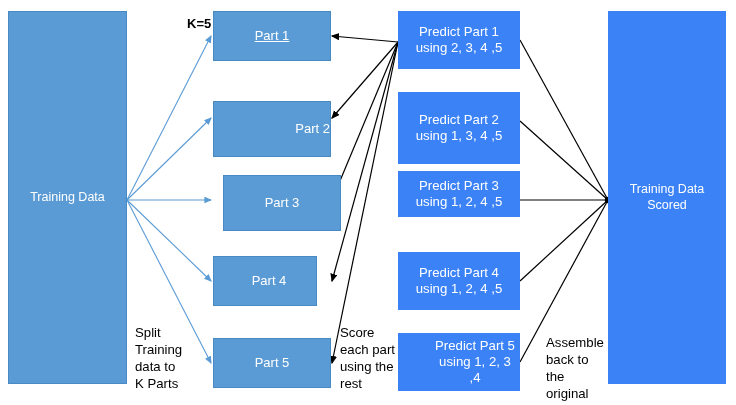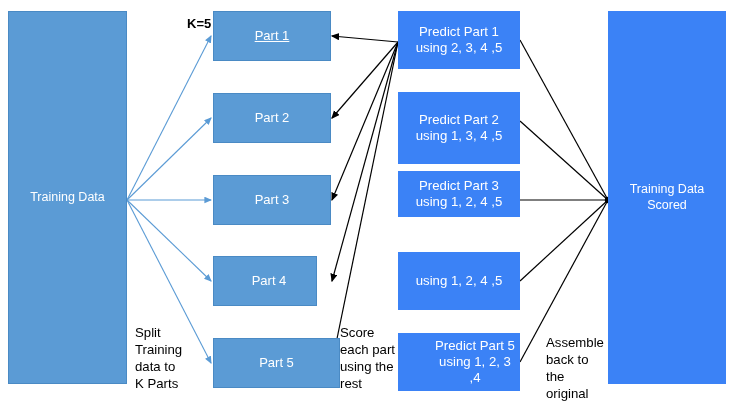--- a/index.html
+++ b/index.html
@@ -108,46 +108,47 @@
 
   <div class="node node-blue node-tall-label" style="left:8px; top:11px; width:119px; height:373px;">
     <span>Training Data</span>
   </div>
 
   <div class="tag" style="left:143px; top:16px;">K=5</div>
 
   <div class="node node-blue part-label" style="left:213px; top:11px; width:118px; height:50px;text-decoration:underline;">
     <span>Part 1</span>
   </div>
-  <div class="node node-blue part-label" style="left:213px; top:93px; width:118px; height:50px;">
+  <div class="node node-blue part-label" style="left:213px; top:101px; width:118px; height:56px;justify-content:flex-end;">
     <span>Part 2</span>
   </div>
-  <div class="node node-blue part-label" style="left:213px; top:175px; width:118px; height:50px;">
+  <div class="node node-blue part-label" style="left:223px; top:175px; width:118px; height:56px;">
     <span>Part 3</span>
   </div>
   <div class="node node-blue part-label" style="left:213px; top:256px; width:104px; height:50px;padding-left:8px;">
     <span>Part 4</span>
   </div>
-  <div class="node node-blue part-label" style="left:213px; top:338px; width:127px; height:50px;">
+  <div class="node node-blue part-label" style="left:213px; top:338px; width:118px; height:50px;">
     <span>Part 5</span>
   </div>
 
   <div class="node node-black predict-label" style="left:398px; top:11px; width:122px; height:58px; flex-direction:column;">
     <span>Predict Part 1</span>
     <span>using 2, 3, 4 ,5</span>
   </div>
   <div class="node node-black predict-label" style="left:398px; top:92px; width:122px; height:72px; flex-direction:column;">
     <span>Predict Part 2</span>
     <span>using 1, 3, 4 ,5</span>
   </div>
   <div class="node node-black predict-label" style="left:398px; top:171px; width:122px; height:46px; flex-direction:column;">
     <span>Predict Part 3</span>
     <span>using 1, 2, 4 ,5</span>
   </div>
   <div class="node node-black predict-label" style="left:398px; top:252px; width:122px; height:58px; flex-direction:column;">
+    <span>Predict Part 4</span>
     <span>using 1, 2, 4 ,5</span>
   </div>
   <div class="node node-black predict-label" style="left:398px; top:333px; width:122px; height:58px; flex-direction:column;padding-left:36px;">
     <span>Predict Part 5</span>
     <span>using 1, 2, 3 ,4</span>
   </div>
 
   <div class="node node-black node-tall-label" style="left:608px; top:11px; width:118px; height:373px; flex-direction:column;">
     <span>Training Data</span>
     <span>Scored</span>

